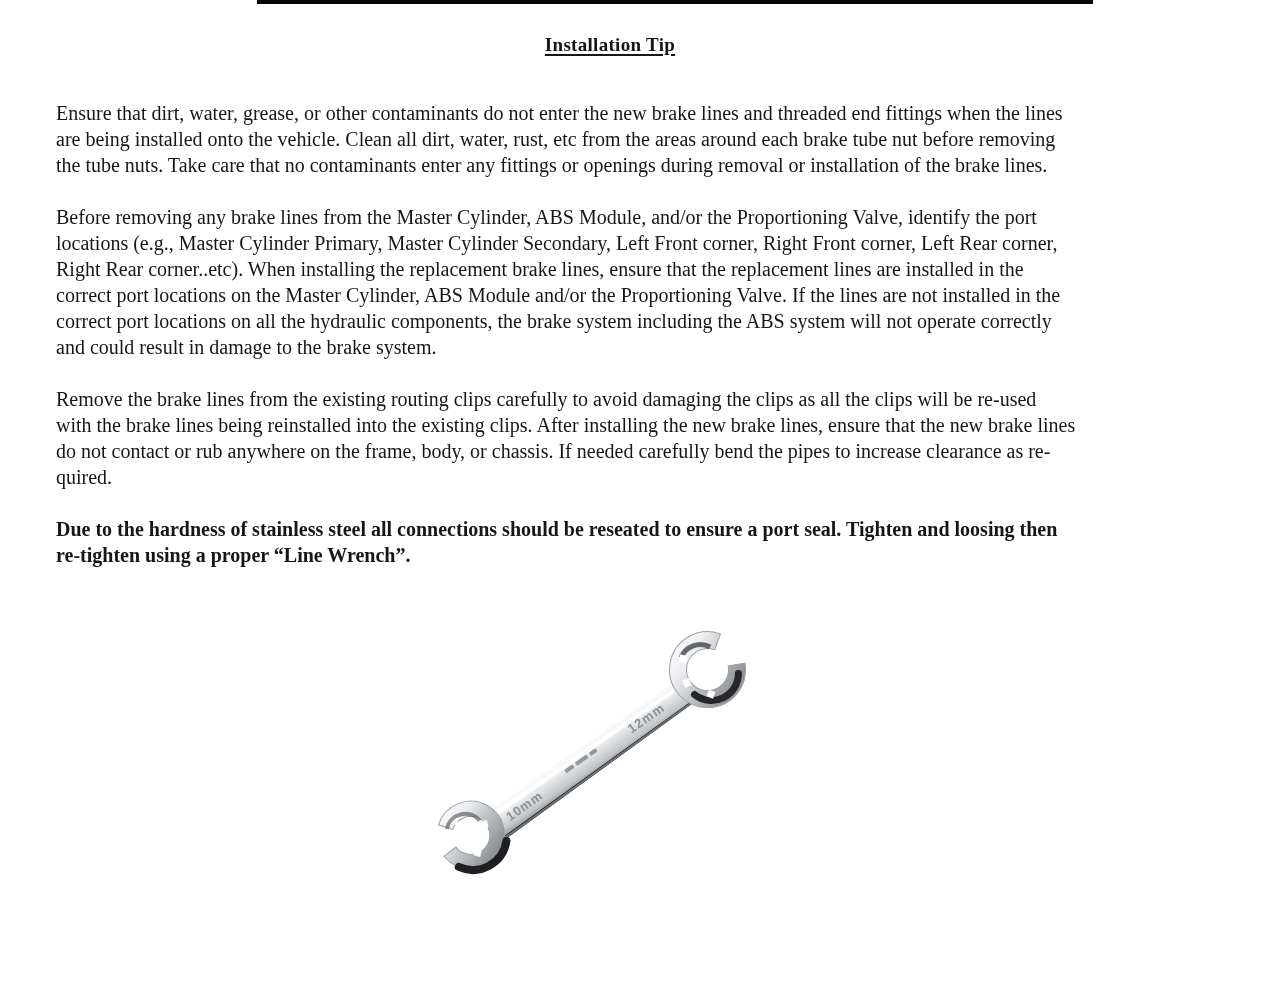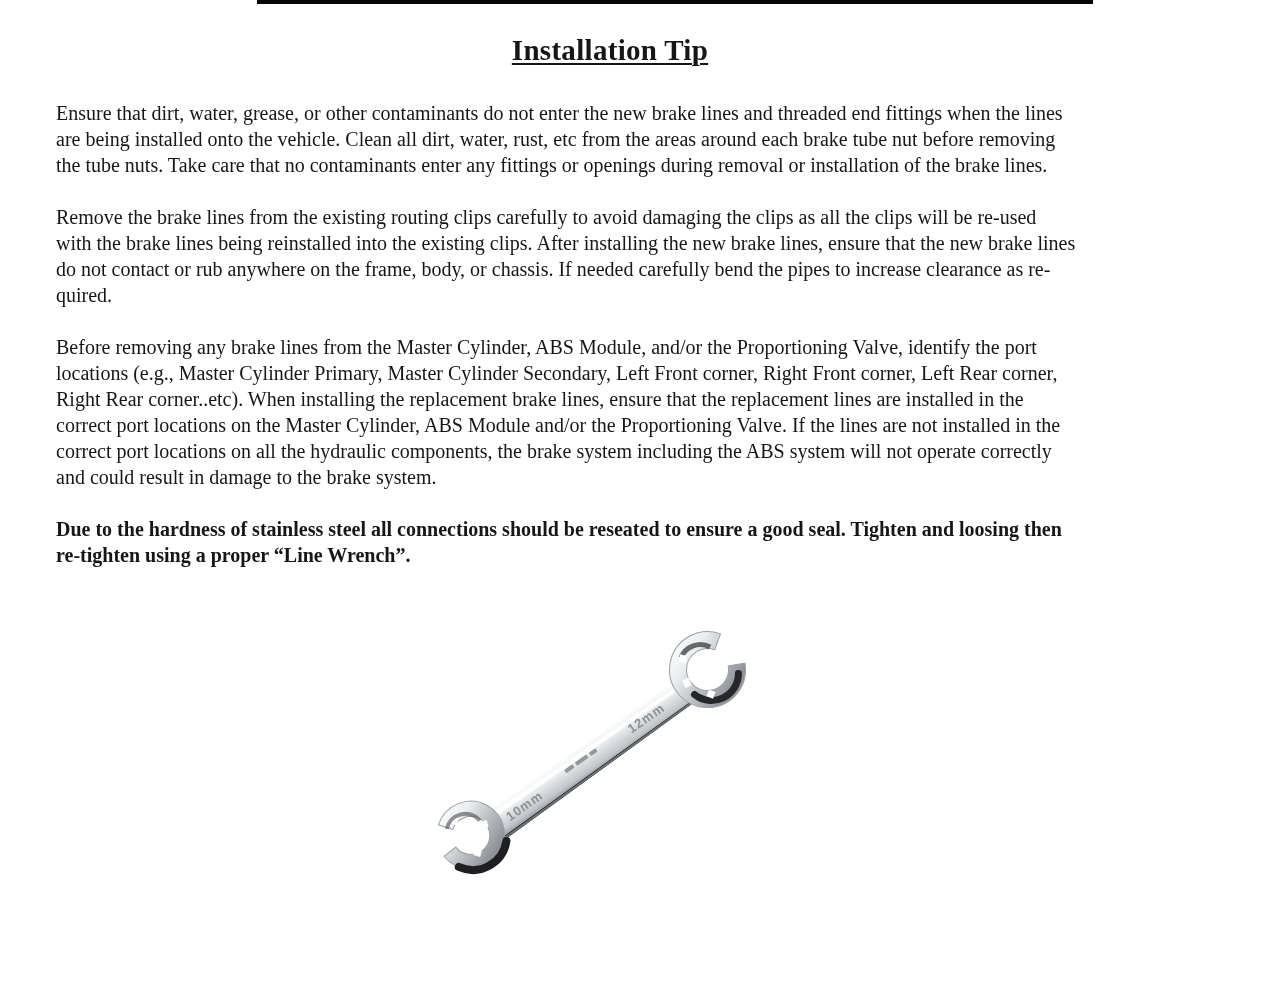--- a/index.html
+++ b/index.html
@@ -19,21 +19,21 @@
     width: 836px;
     height: 4px;
     background: #050505;
   }
   .doc-title {
     position: absolute;
     top: 34px;
     left: 0;
     width: 1220px; 
     text-align: center;
-    font-size: 29px;
+    font-size: 19px;
     font-weight: 700;
     margin: 0;
     letter-spacing: 0.3px;
   }
   .doc-title span {
     text-decoration: underline;
     text-decoration-thickness: 2px;
     text-underline-offset: 3px;
   }
   .content {
@@ -70,31 +70,31 @@
 <div class="page">
 
   <div class="scan-line"></div>
 
   <h1 class="doc-title"><span>Installation Tip</span></h1>
 
   <div class="content">
     <p>Ensure that dirt, water, grease, or other contaminants do not enter the new brake lines and threaded end fittings when the lines
 are being installed onto the vehicle. Clean all dirt, water, rust, etc from the areas around each brake tube nut before removing
 the tube nuts. Take care that no contaminants enter any fittings or openings during removal or installation of the brake lines.</p>
-    <p>Remove the brake lines from the existing routing clips carefully to avoid damaging the clips as all the clips will be re-used
-with the brake lines being reinstalled into the existing clips. After installing the new brake lines, ensure that the new brake lines
-do not contact or rub anywhere on the frame, body, or chassis. If needed carefully bend the pipes to increase clearance as re-
-quired.</p>
     <p>Before removing any brake lines from the Master Cylinder, ABS Module, and/or the Proportioning Valve, identify the port
 locations (e.g., Master Cylinder Primary, Master Cylinder Secondary, Left Front corner, Right Front corner, Left Rear corner,
 Right Rear corner..etc). When installing the replacement brake lines, ensure that the replacement lines are installed in the
 correct port locations on the Master Cylinder, ABS Module and/or the Proportioning Valve. If the lines are not installed in the
 correct port locations on all the hydraulic components, the brake system including the ABS system will not operate correctly
 and could result in damage to the brake system.</p>
-    <p class="bold">Due to the hardness of stainless steel all connections should be reseated to ensure a good seal. Tighten and loosing then
+    <p>Remove the brake lines from the existing routing clips carefully to avoid damaging the clips as all the clips will be re-used
+with the brake lines being reinstalled into the existing clips. After installing the new brake lines, ensure that the new brake lines
+do not contact or rub anywhere on the frame, body, or chassis. If needed carefully bend the pipes to increase clearance as re-
+quired.</p>
+    <p class="bold">Due to the hardness of stainless steel all connections should be reseated to ensure a port seal. Tighten and loosing then
 re-tighten using a proper “Line Wrench”.</p>
   </div>
 
   <div class="wrench-wrap">
     <svg width="356" height="290" viewBox="0 0 356 290">
       <defs>
         <linearGradient id="headGrad" x1="0" y1="0" x2="0.4" y2="1">
           <stop offset="0" stop-color="#ffffff"></stop>
           <stop offset="0.35" stop-color="#eceef0"></stop>
           <stop offset="0.7" stop-color="#b7babe"></stop>

